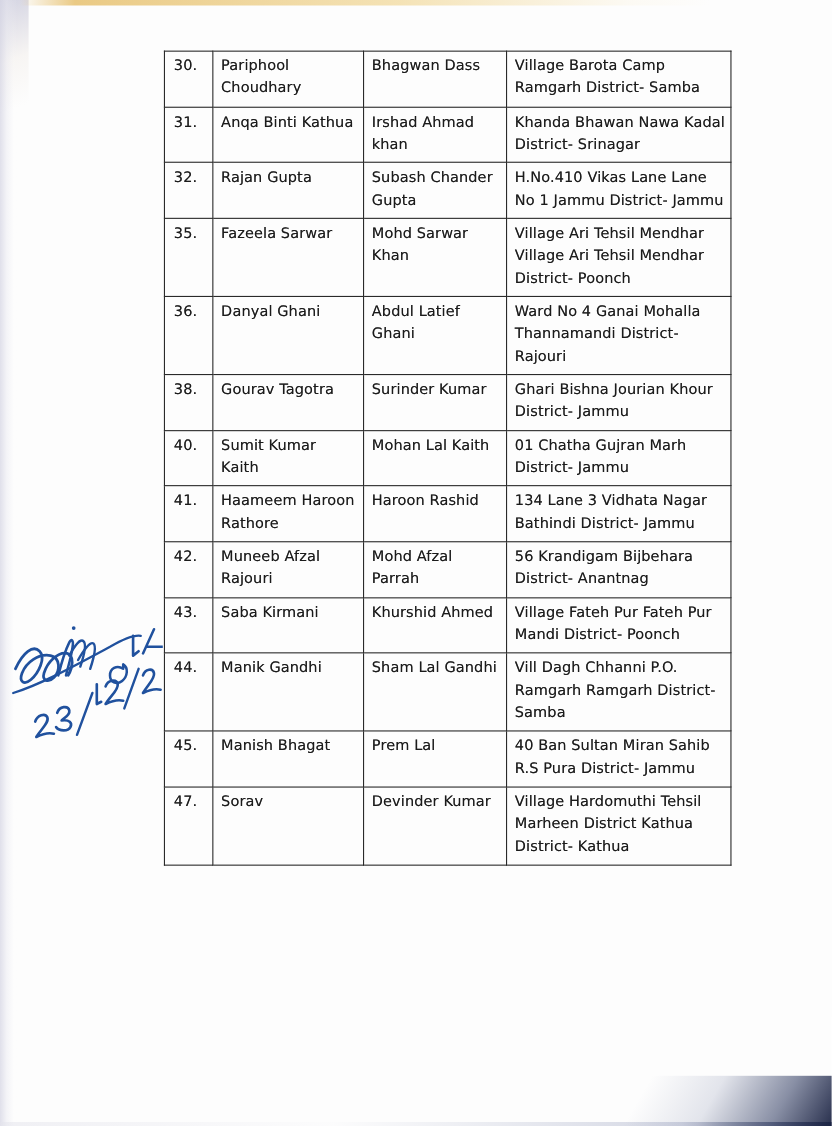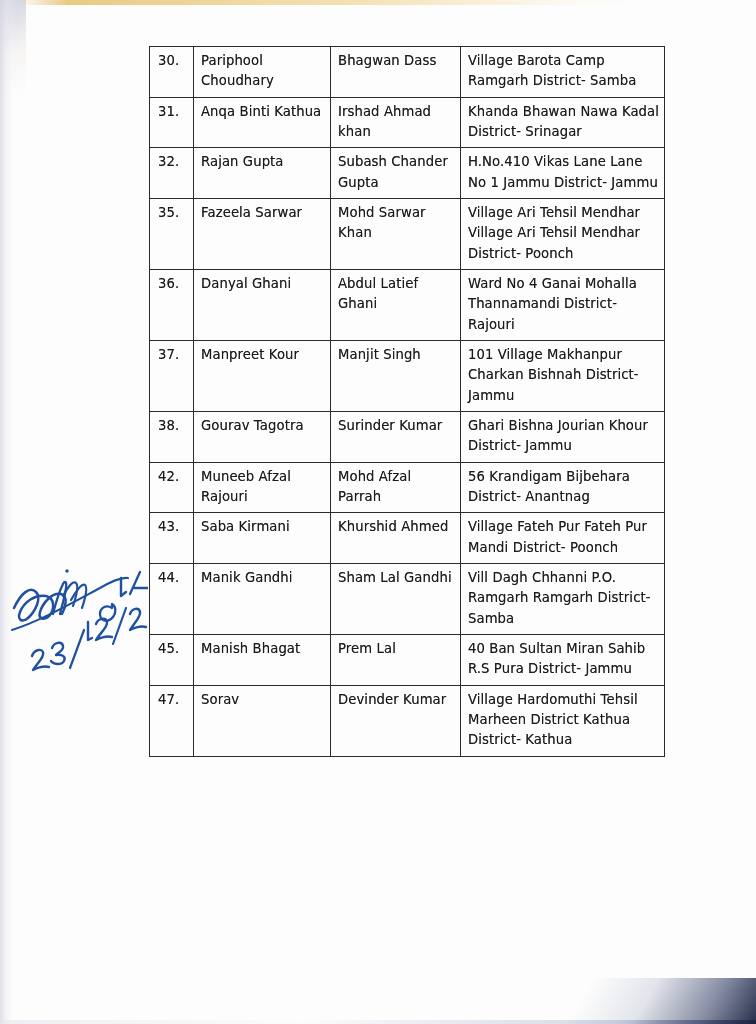--- a/index.html
+++ b/index.html
@@ -194,32 +194,38 @@
       <td>Mohd Sarwar Khan</td>
       <td>Village Ari  Tehsil Mendhar Village Ari  Tehsil Mendhar District- Poonch</td>
     </tr>
     <tr>
       <td class="sno">36.</td>
       <td>Danyal Ghani</td>
       <td>Abdul Latief Ghani</td>
       <td>Ward No 4 Ganai Mohalla Thannamandi District- Rajouri</td>
     </tr>
     <tr>
-      <td class="sno">37.</td>
-      <td>Manpreet Kour</td>
-      <td>Manjit Singh</td>
-      <td>101 Village Makhanpur Charkan Bishnah District- Jammu</td>
-    </tr>
-    <tr>
       <td class="sno">38.</td>
       <td>Gourav Tagotra</td>
       <td>Surinder Kumar</td>
       <td>Ghari Bishna Jourian Khour District- Jammu</td>
     </tr>
     <tr>
+      <td class="sno">40.</td>
+      <td>Sumit Kumar Kaith</td>
+      <td>Mohan Lal Kaith</td>
+      <td>01 Chatha Gujran Marh District- Jammu</td>
+    </tr>
+    <tr>
+      <td class="sno">41.</td>
+      <td>Haameem Haroon Rathore</td>
+      <td>Haroon Rashid</td>
+      <td>134 Lane 3 Vidhata Nagar Bathindi District- Jammu</td>
+    </tr>
+    <tr>
       <td class="sno">42.</td>
       <td>Muneeb Afzal Rajouri</td>
       <td>Mohd Afzal Parrah</td>
       <td>56 Krandigam  Bijbehara District- Anantnag</td>
     </tr>
     <tr>
       <td class="sno">43.</td>
       <td>Saba Kirmani</td>
       <td>Khurshid Ahmed</td>
       <td>Village  Fateh Pur  Fateh Pur Mandi District- Poonch</td>

